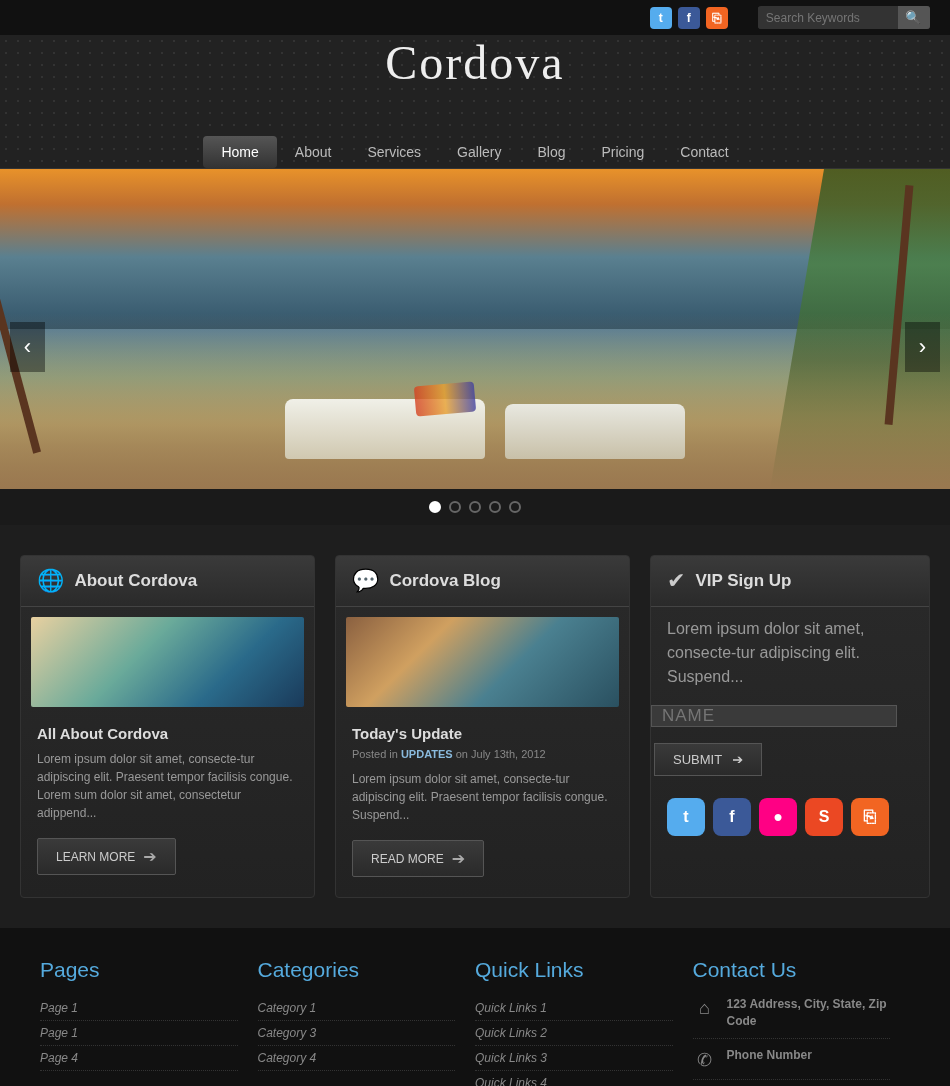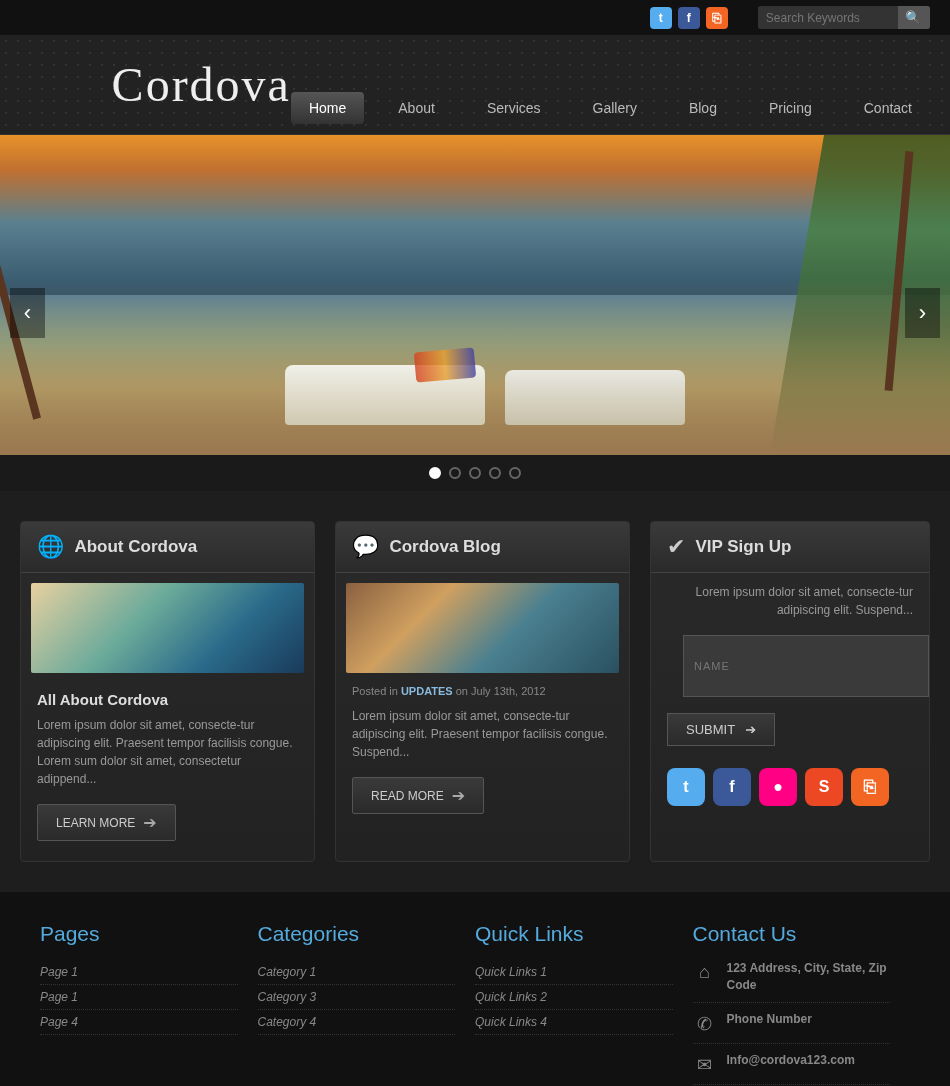--- a/index.html
+++ b/index.html
@@ -53,35 +53,36 @@
       cursor: pointer;
       font-size: 13px;
     }
 
     
     #header {
       background: linear-gradient(180deg, #2a2a2a 0%, #1c1c1c 100%);
       padding: 0 20px;
       display: flex;
       align-items: center;
-      justify-content: flex-end;
+      justify-content: space-between;
       border-bottom: 1px solid #333;
       min-height: 100px;
+      flex-direction: column;
     }
     #logo {
       font-size: 48px;
       color: #eee;
       font-weight: 300;
       letter-spacing: 2px;
       font-family: Georgia, serif;
     }
     #nav {
       display: flex;
       align-items: center;
-      gap: 16px;
+      gap: 0;
       margin-top: 46px;
     }
     .nav-item {
       padding: 8px 18px;
       color: #bbb;
       font-size: 14px;
       cursor: pointer;
       text-decoration: none;
       transition: color 0.2s;
     }
@@ -243,44 +244,43 @@
     .btn-arrow {
       color: #aaa;
       font-size: 16px;
     }
 
     
     .vip-card {
       flex: 0 0 280px;
     }
     .vip-desc {
-      font-size: 12px;
+      font-size: 16px;
       color: #999;
       padding: 10px 16px;
       line-height: 1.5;
-      text-align: right;
     }
     .vip-input {
       display: block;
       width: calc(100% - 32px);
-      margin: 6px 32px;
-      padding: 24px 10px;
+      margin: 6px 0;
+      padding: 0 10px;
       background: #3a3a3a;
       border: 1px solid #555;
       color: #aaa;
-      font-size: 11px;
+      font-size: 17px;
       letter-spacing: 1px;
       text-transform: uppercase;
       outline: none;
     }
     .btn-submit {
       display: inline-flex;
       align-items: center;
       gap: 10px;
-      margin: 10px 16px;
+      margin: 10px 3px;
       padding: 8px 18px;
       background: linear-gradient(180deg, #3a3a3a 0%, #2a2a2a 100%);
       border: 1px solid #555;
       color: #ccc;
       font-size: 13px;
       cursor: pointer;
     }
     .vip-social-icons {
       display: flex;
       gap: 8px;
@@ -427,20 +427,21 @@
       <span class="btn-arrow">➔</span>
     </button>
   </div>
 
   <div class="content-card">
     <div class="card-header">
       <span class="card-header-icon">💬</span>
       <span class="card-header-title">Cordova Blog</span>
     </div>
     <div class="card-image" style="background:linear-gradient(135deg,#8a6040 0%,#d0a060 30%,#4a8090 60%,#2a5060 100%);"></div>
+    <div class="card-subtitle">Today's Update</div>
     <div class="card-meta">
       <span>Posted in </span><span class="highlight">UPDATES</span><span> on July 13th, 2012</span>
     </div>
     <div class="card-text">Lorem ipsum dolor sit amet, consecte-tur adipiscing elit. Praesent tempor facilisis congue. Suspend...</div>
     <button class="btn-learn">
       <span>READ MORE</span>
       <span class="btn-arrow">➔</span>
     </button>
   </div>
 
@@ -480,20 +481,21 @@
       <div class="footer-col-title">Categories</div>
       <a class="footer-link">Category 1</a>
       <a class="footer-link">Category 3</a>
       <a class="footer-link">Category 4</a>
     </div>
 
     <div class="footer-col">
       <div class="footer-col-title">Quick Links</div>
       <a class="footer-link">Quick Links 1</a>
       <a class="footer-link">Quick Links 2</a>
+      <a class="footer-link">Quick Links 3</a>
       <a class="footer-link">Quick Links 4</a>
     </div>
 
     <div class="footer-col">
       <div class="footer-col-title">Contact Us</div>
       <div class="contact-item">
         <span class="contact-icon">⌂</span>
         <span class="contact-text">123 Address, City, State, Zip Code</span>
       </div>
       <div class="contact-item">

